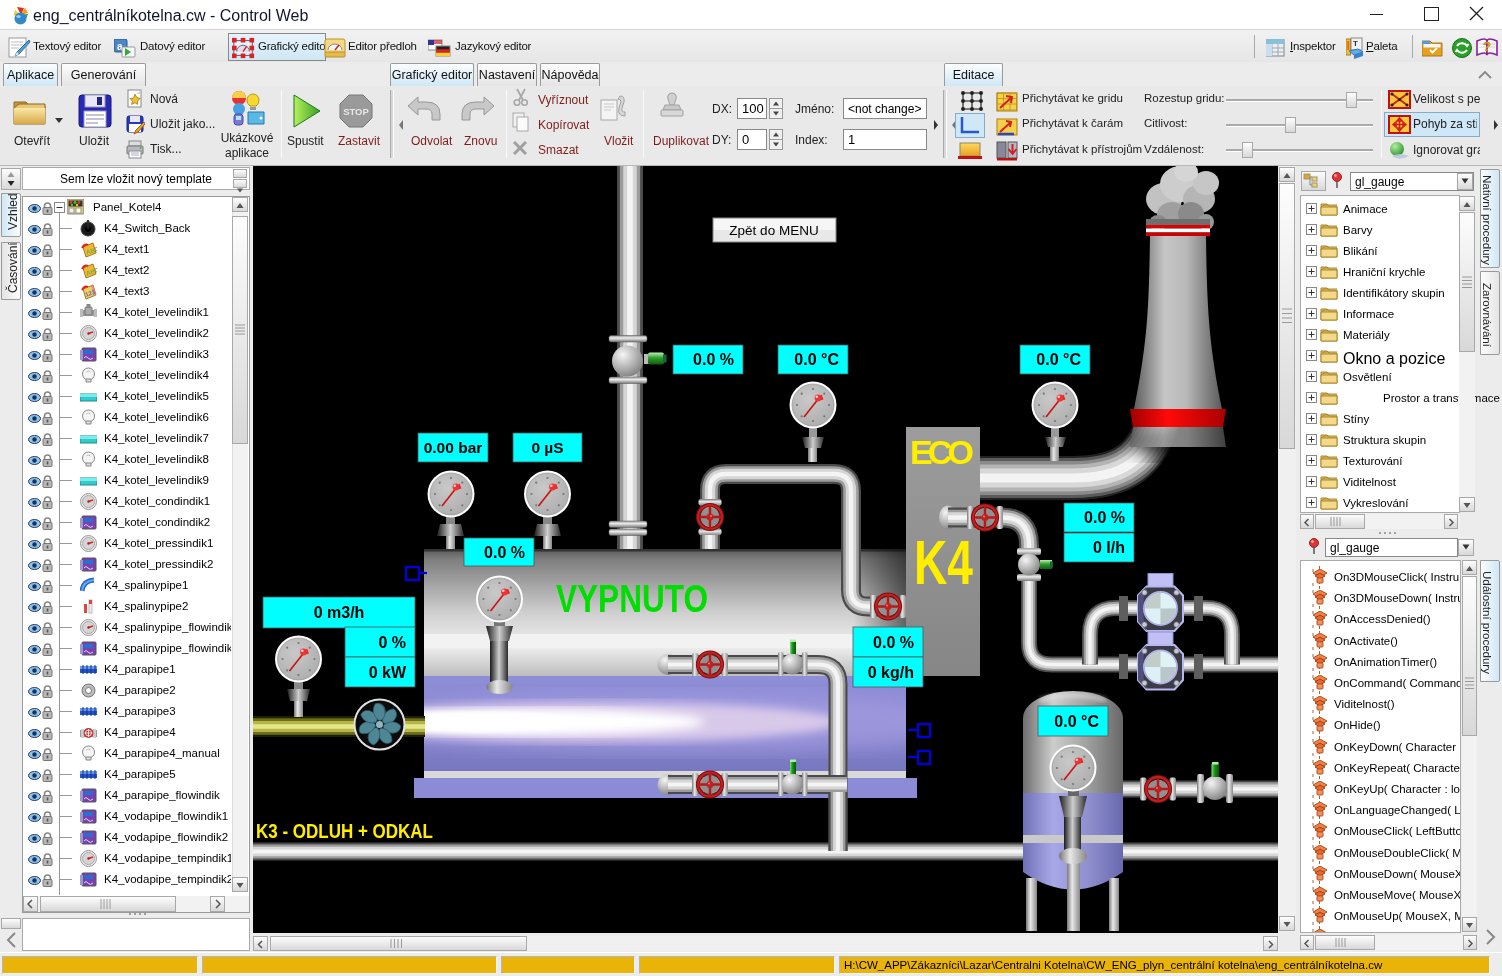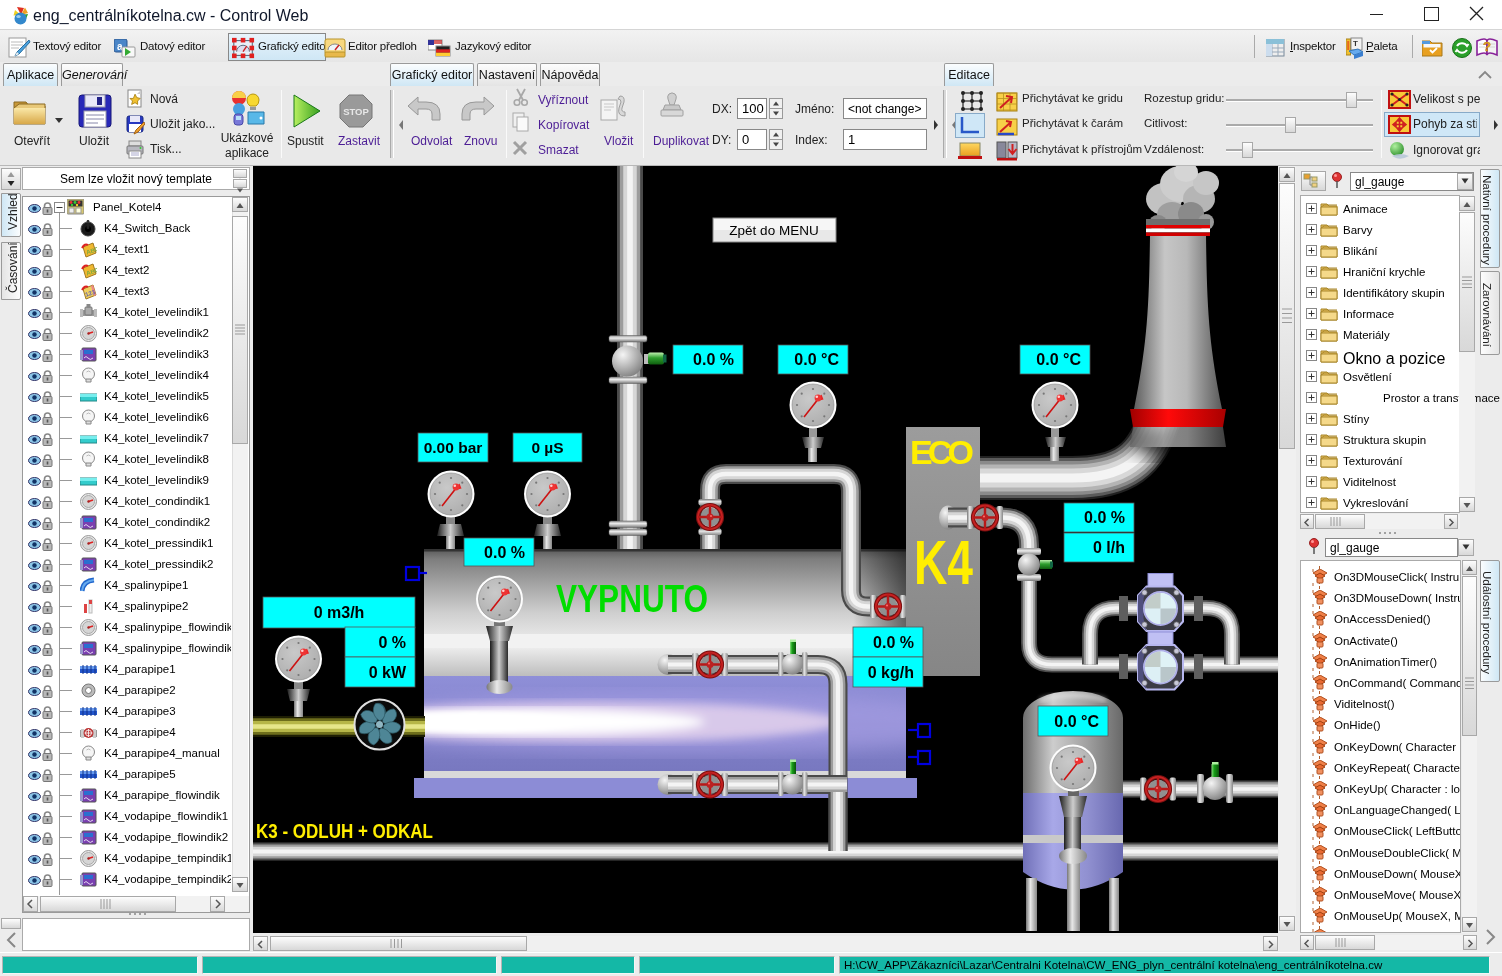--- a/index.html
+++ b/index.html
@@ -5,23 +5,23 @@
 .abs{position:absolute;}
 .titlebar{left:0;top:0;width:1502px;height:30px;background:#fff;border-bottom:1px solid #d5d5d5;}
 .title-text{left:33px;top:7px;font-size:16px;color:#0f172a;}
 .toolbar{left:0;top:30px;width:1502px;height:32px;background:linear-gradient(#f2f2f2,#e6e6e6);}
 .tbtxt{font-size:11.5px;color:#111;top:40px;letter-spacing:-0.2px;}
 .tabrow{left:0;top:62px;width:1502px;height:24px;background:#ececec;}
 .tab{position:absolute;top:63px;height:23px;border:1px solid #9a9a9a;border-bottom:none;border-radius:2px 2px 0 0;font-size:12.5px;color:#111;text-align:center;padding-top:4px;background:linear-gradient(#fdfdfd,#e4e4e4);white-space:nowrap;}
 .tab.sel{background:linear-gradient(#fbfdfe,#cfe7f5);}
 .ribbon{left:0;top:86px;width:1502px;height:80px;background:#e9e9e9;border-bottom:1px solid #b8b8b8;}
 .rlbl{position:absolute;font-size:12px;color:#222;white-space:nowrap;z-index:3;}
-.rlbl.dis{color:#4c1d95;}
+.rlbl.dis{color:#7f1d1d;}
 .statusbar{left:0;top:952px;width:1502px;height:24px;background:#ececec;border-top:1px solid #fff;}
-.ssec{position:absolute;top:956px;height:18px;border:1px solid #b5b5b5;border-bottom-color:#f5f5f5;border-right-color:#f5f5f5;background:#14b8a6;}
+.ssec{position:absolute;top:956px;height:18px;border:1px solid #b5b5b5;border-bottom-color:#f5f5f5;border-right-color:#f5f5f5;background:#eab308;}
 .vtab{position:absolute;writing-mode:vertical-lr;font-size:12px;color:#222;border:1px solid #9a9a9a;background:linear-gradient(90deg,#fdfdfd,#e4e4e4);text-align:center;border-radius:0 2px 2px 0;white-space:nowrap;overflow:hidden;}
 .vtab.sel{background:linear-gradient(90deg,#fbfdfe,#cfe7f5);}
 .vtabL{border-radius:2px 0 0 2px;}
 .panel{background:#fff;border:1px solid #9a9a9a;}
 .row{position:absolute;height:21px;font-size:11.5px;color:#000;white-space:nowrap;}
 .sbtn{position:absolute;background:linear-gradient(#fdfdfd,#d8d8d8);border:1px solid #a8a8a8;}
 input,.field{border:1px solid #888;background:#fff;font-size:13px;}
 </style></head>
 <body>
 
@@ -122,25 +122,25 @@
     <path d="M1 4 Q10 0 11 4 L11 18 Q10 14 1 18 Z" fill="#fdfdfd" stroke="#882299" stroke-width="1.6"></path>
     <path d="M21 4 Q12 0 11 4 L11 18 Q12 14 21 18 Z" fill="#f2f2f2" stroke="#882299" stroke-width="1.6"></path>
     <path d="M3 7 h6 M3 10 h6 M13 7 h6 M13 10 h6" stroke="#ccc" stroke-width="0.8"></path>
     <text x="7" y="14" font-size="13" font-weight="bold" fill="#f0b020" stroke="#b07010" stroke-width="0.5">?</text>
   </svg>
 <div class="abs" style="left:1254px;top:35px;width:1px;height:23px;background:#aaa;"></div>
 <div class="abs" style="left:1412px;top:35px;width:1px;height:23px;background:#aaa;"></div>
 
 <div class="abs tabrow"></div>
 <div class="tab sel" style="left:3px;width:55px;">Aplikace</div>
-<div class="tab" style="left:61px;width:62px;font-style:italic;">Generování</div>
+<div class="tab" style="left:61px;width:85px;">Generování</div>
 <div class="tab sel" style="left:390px;width:84px;">Grafický editor</div>
 <div class="tab" style="left:477px;width:60px;">Nastavení</div>
 <div class="tab" style="left:540px;width:60px;">Nápověda</div>
-<div class="tab sel" style="left:944px;width:50px;">Editace</div>
+<div class="tab sel" style="left:944px;width:59px;">Editace</div>
 
 <div class="abs ribbon"></div>
 <div class="abs rlbl" style="left:14px;top:134px;">Otevřít</div>
 <div class="abs rlbl" style="left:79px;top:134px;">Uložit</div>
 <div class="abs rlbl" style="left:150px;top:92px;">Nová</div>
 <div class="abs rlbl" style="left:150px;top:117px;">Uložit jako...</div>
 <div class="abs rlbl" style="left:150px;top:142px;">Tisk...</div>
 <div class="abs rlbl" style="left:212px;top:131px;width:70px;text-align:center;">Ukázkové</div>
 <div class="abs rlbl" style="left:212px;top:146px;width:70px;text-align:center;">aplikace</div>
 <div class="abs rlbl" style="left:287px;top:134px;">Spustit</div>

